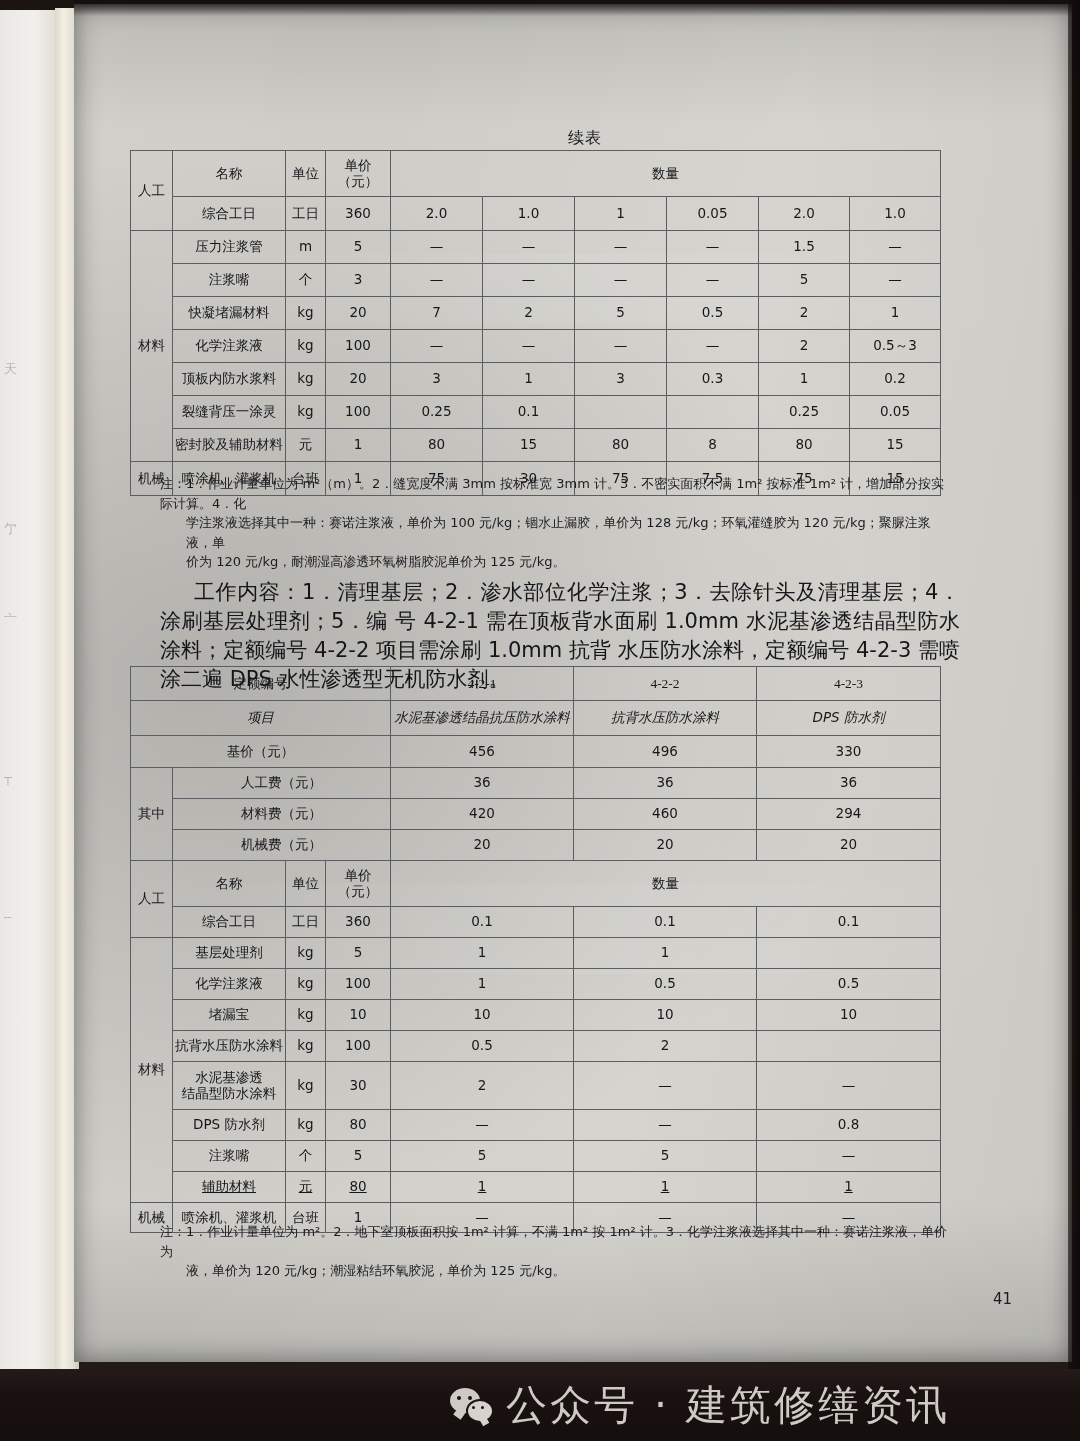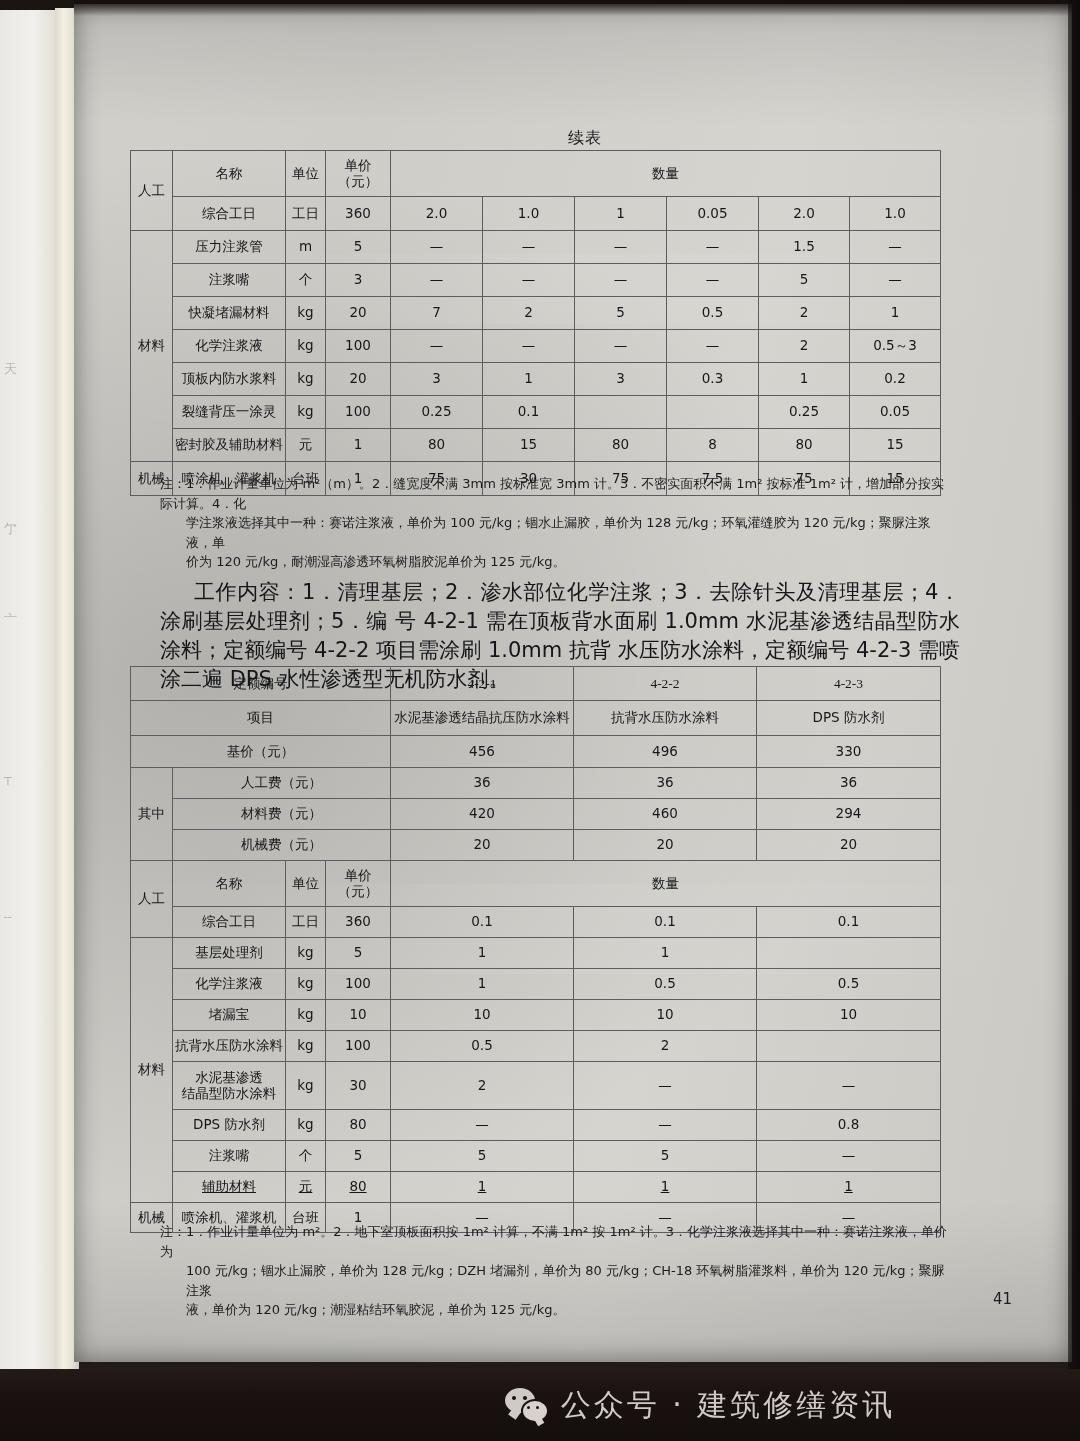--- a/index.html
+++ b/index.html
@@ -85,21 +85,21 @@
   .wx .b1:after{content:"";position:absolute;left:5px;bottom:-5px;width:9px;height:9px;
      background:#cfcac6;transform:rotate(35deg);}
   .wx .b2{position:absolute;left:16px;top:11px;width:24px;height:20px;border-radius:50%;
      background:#d7d2ce;border:2px solid #1a1211;}
   .wx .b2:after{content:"";position:absolute;right:4px;bottom:-4px;width:7px;height:7px;
      background:#d7d2ce;transform:rotate(-30deg);}
   .wx i{position:absolute;width:4px;height:4px;border-radius:50%;background:#1a1211;}
   .wx i.e1{left:7px;top:8px;} .wx i.e2{left:18px;top:8px;}
   .wx i.e3{left:22px;top:18px;width:3.4px;height:3.4px;}
   .wx i.e4{left:31px;top:18px;width:3.4px;height:3.4px;}
-  .band-text{color:#cfcac6;font-size:30px;letter-spacing:3px;
+  .band-text{color:#cfcac6;font-size:41px;letter-spacing:3px;
      font-family:"DejaVu Sans","Liberation Sans",sans-serif;}
 
   
   .streak{position:absolute;pointer-events:none;opacity:.07;
      background:linear-gradient(90deg,rgba(255,255,255,0),rgba(255,255,255,.9),rgba(255,255,255,0));}
 </style>
 </head>
 <body>
 
 <div class="scene">
@@ -276,21 +276,21 @@
             <col style="width:183px">
             <col style="width:184px">
         </colgroup>
         <tbody>
           <tr style="height:34px;font-family:Liberation Serif, serif;">
             <td colspan="4" class="thick-top">定额编号</td>
             <td class="thick-top">4-2-1</td>
             <td class="thick-top">4-2-2</td>
             <td class="thick-top">4-2-3</td>
           </tr>
-          <tr style="height:35px;">
+          <tr style="height:35px;font-style:italic;">
             <td colspan="4">项目</td>
             <td>水泥基渗透结晶抗压防水涂料</td>
             <td>抗背水压防水涂料</td>
             <td>DPS 防水剂</td>
           </tr>
           <tr style="height:32px;">
             <td colspan="4">基价（元）</td>
             <td>456</td>
             <td>496</td>
             <td>330</td>
@@ -410,21 +410,20 @@
             <td class="thick-top thick-bottom">1</td>
             <td class="thick-top thick-bottom">—</td>
             <td class="thick-top thick-bottom">—</td>
             <td class="thick-top thick-bottom">—</td>
           </tr>
         </tbody>
       </table>
 
       <div class="note" id="note2">
         <span class="body">注：1．作业计量单位为 m²。2．地下室顶板面积按 1m² 计算，不满 1m² 按 1m² 计。3．化学注浆液选择其中一种：赛诺注浆液，单价为</span>
-        <span class="ind">100 元/kg；锢水止漏胶，单价为 128 元/kg；DZH 堵漏剂，单价为 80 元/kg；CH-18 环氧树脂灌浆料，单价为 120 元/kg；聚脲注浆</span>
         <span class="ind">液，单价为 120 元/kg；潮湿粘结环氧胶泥，单价为 125 元/kg。</span>
       </div>
 
       <div class="pageno">41</div>
     </div>
   </div>
 
   <div class="page-top-dark"></div>
   <div class="right-dark"></div>
 

